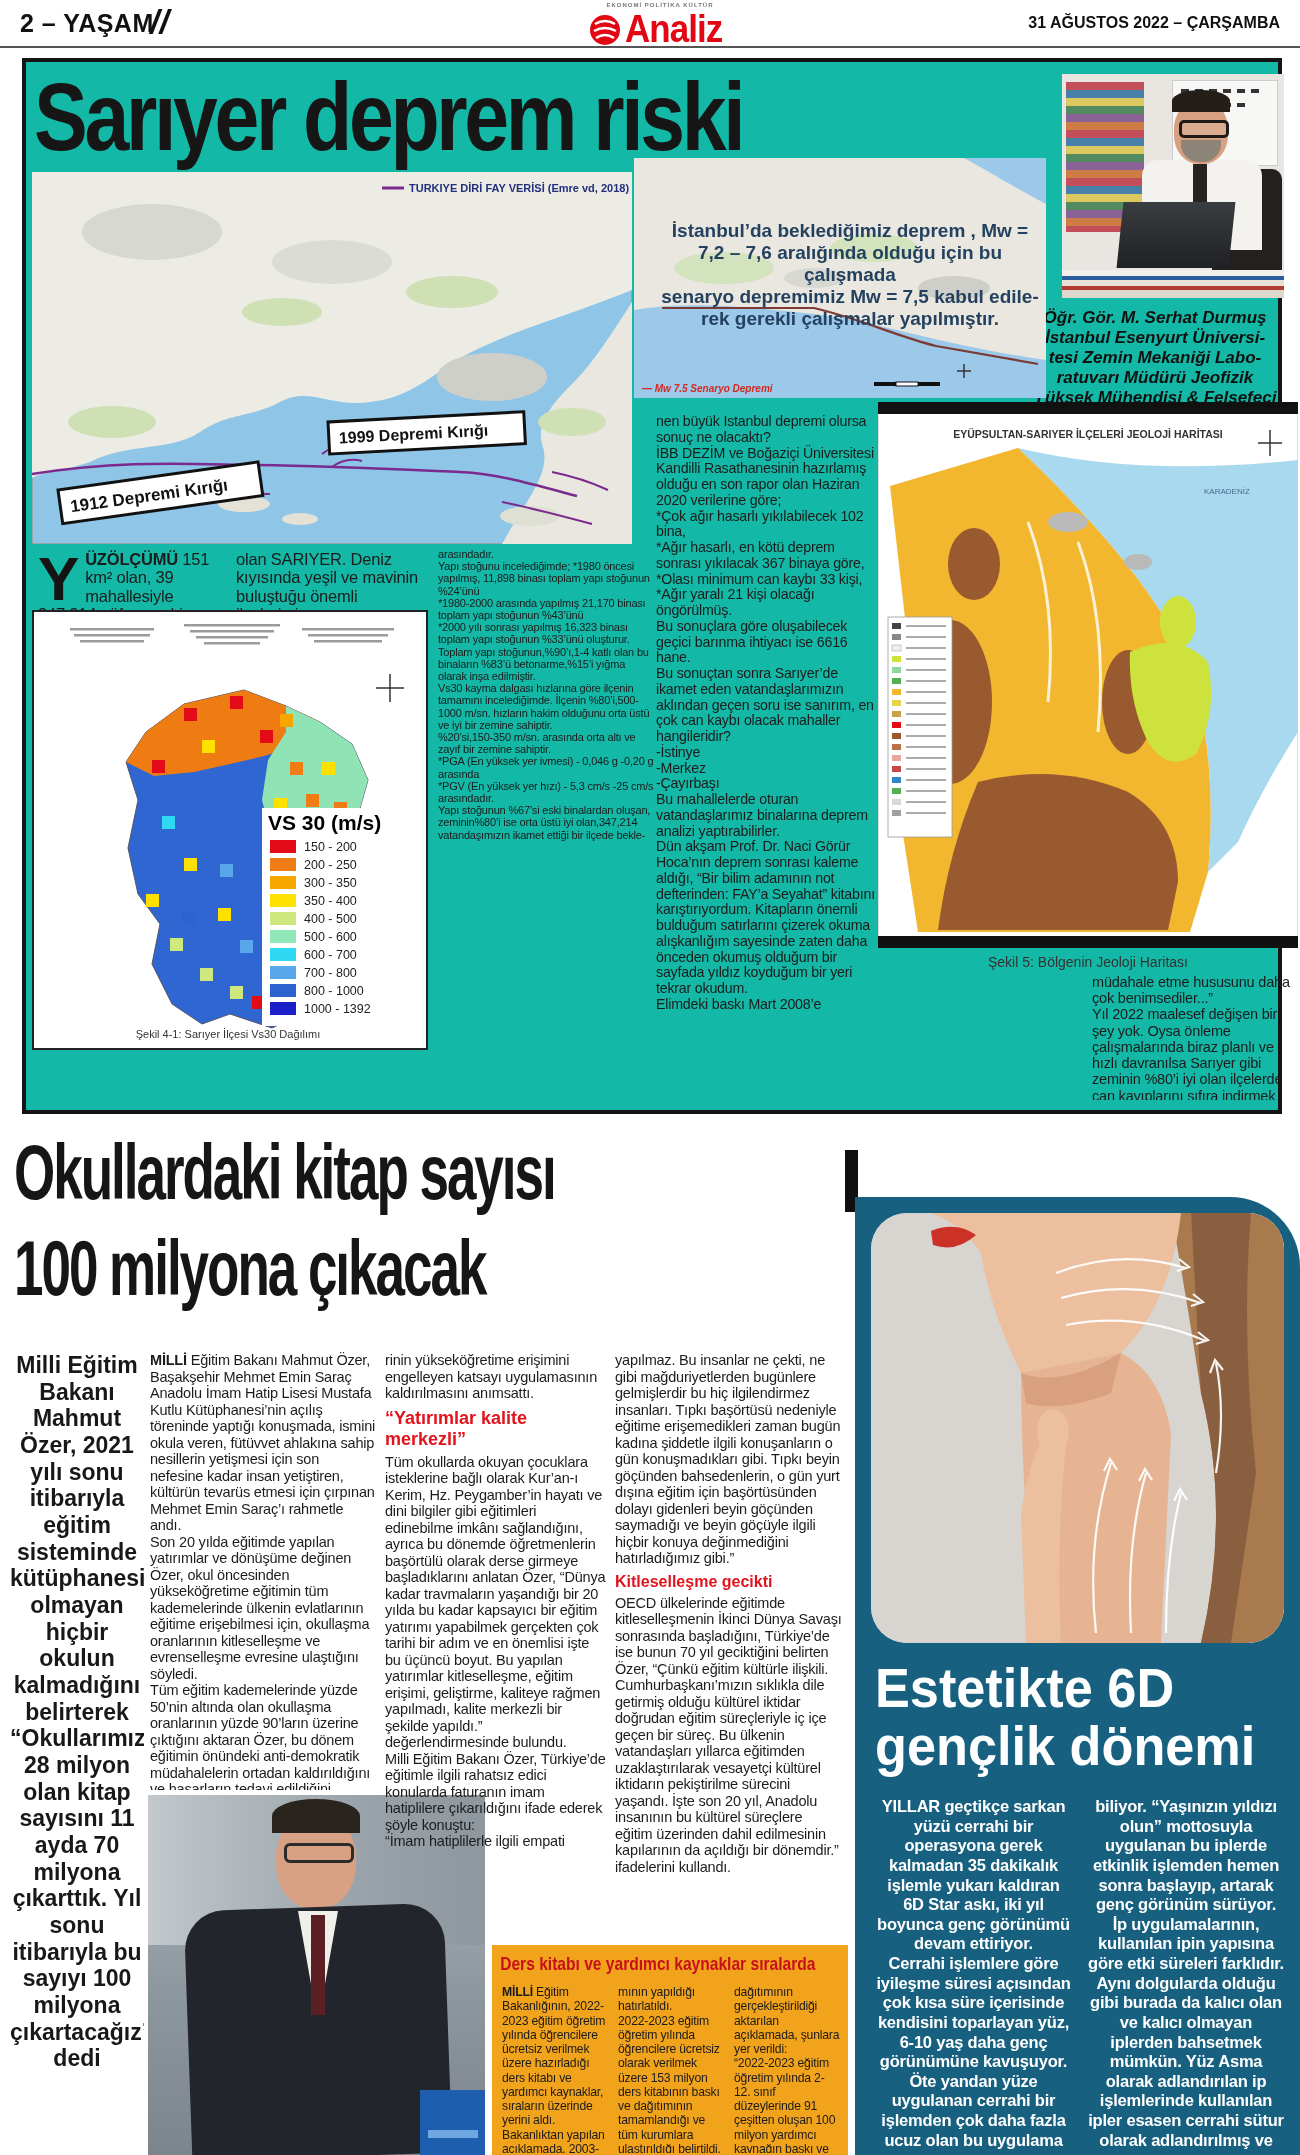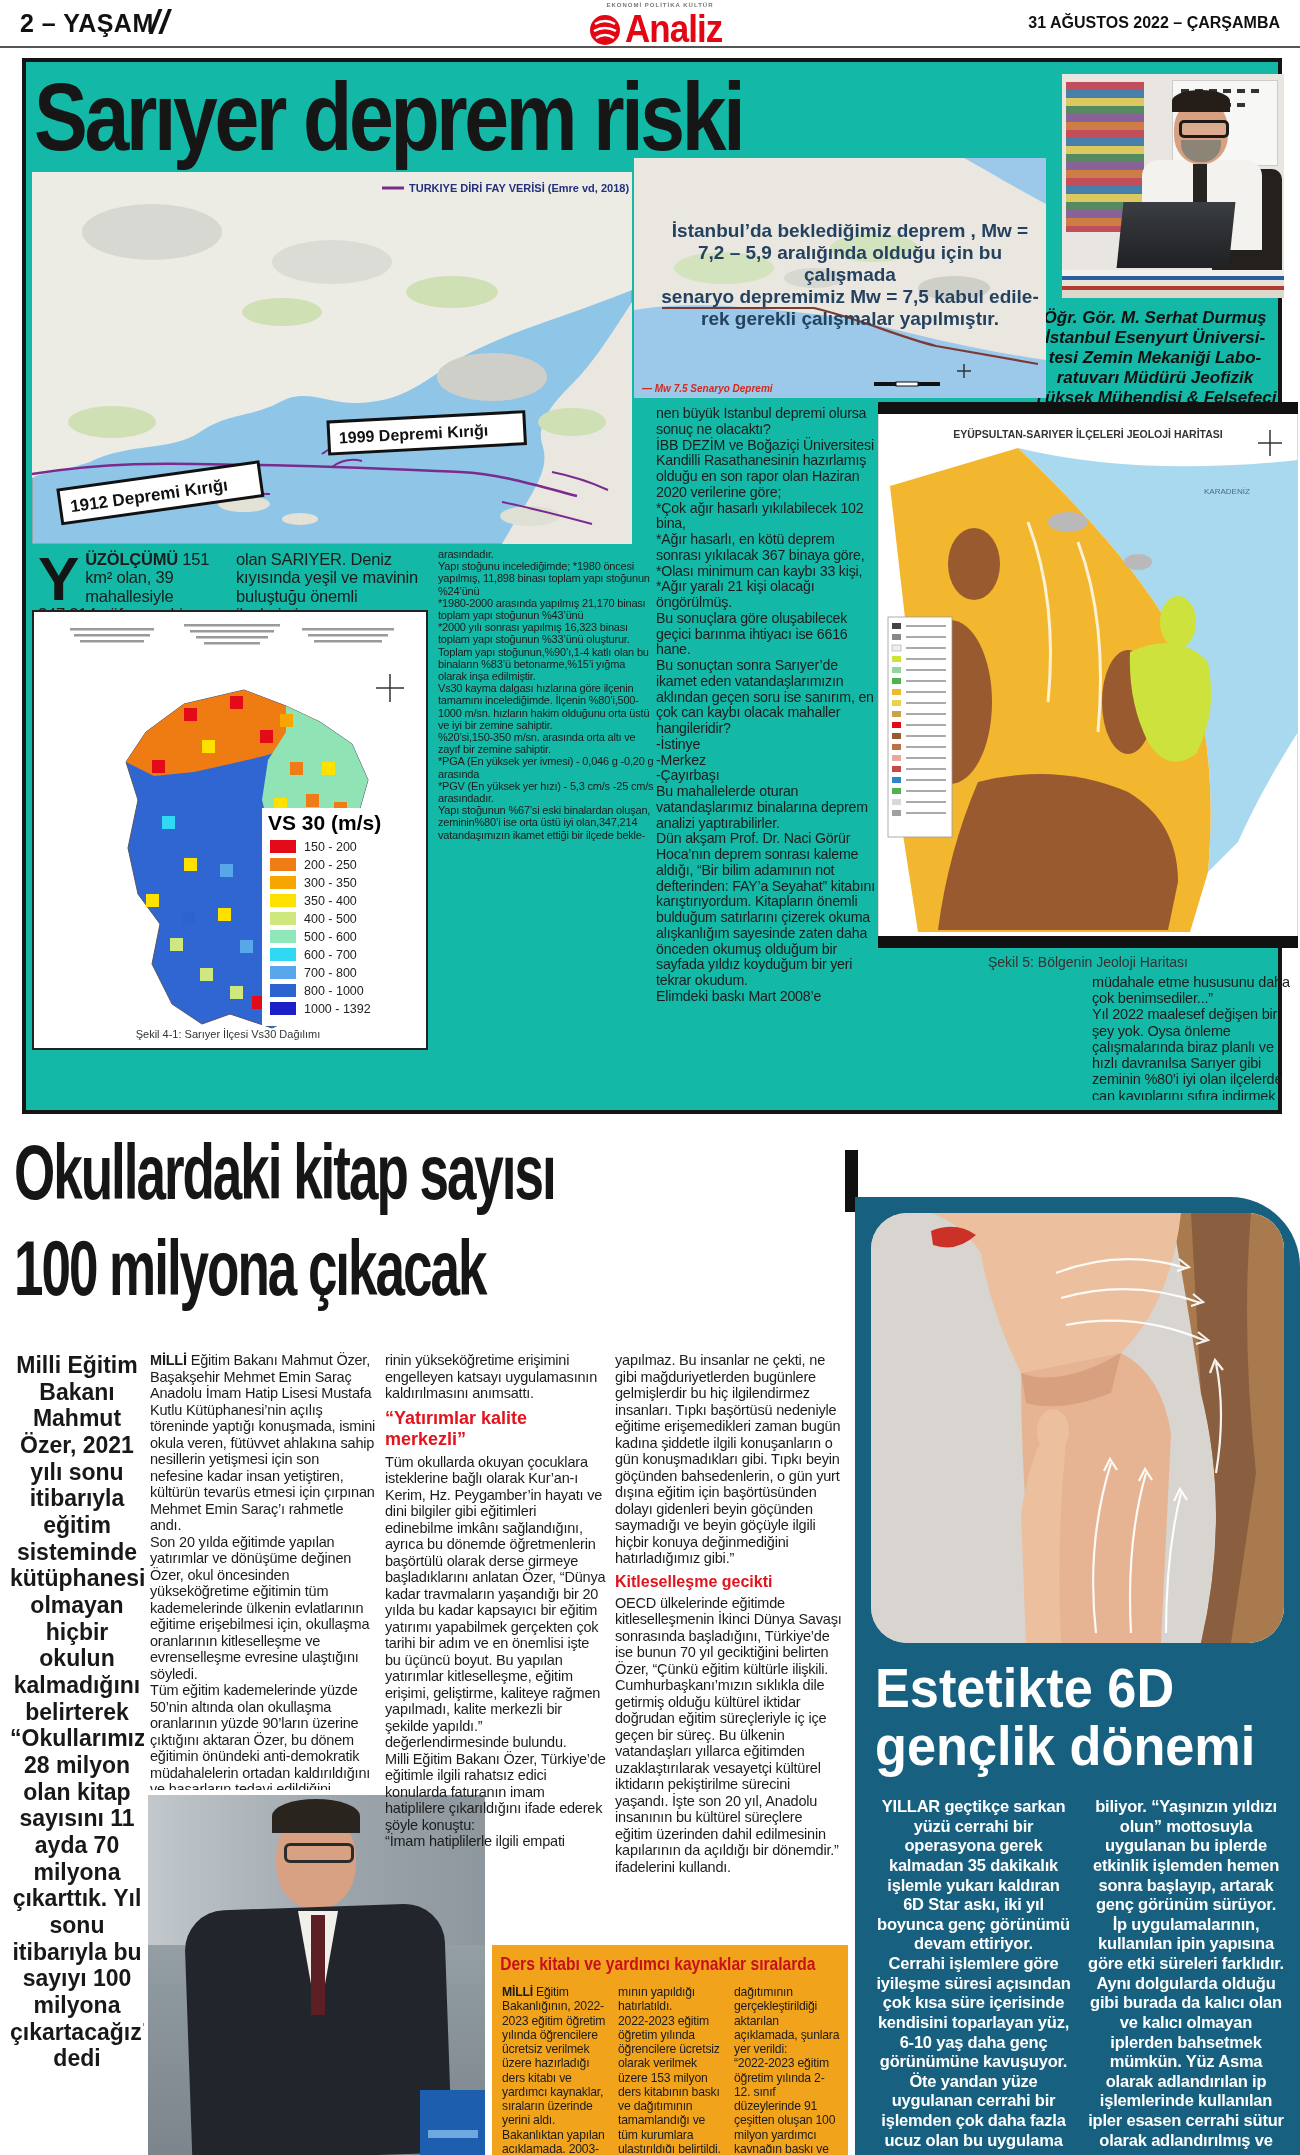--- a/index.html
+++ b/index.html
@@ -123,39 +123,39 @@
     <path d="M28,150 L180,150 C230,162 262,178 302,188 L404,206" stroke="#7c3a35" stroke-width="2.2" fill="none"></path>
     <g>
       <rect x="240" y="224" width="22" height="4" fill="#111"></rect>
       <rect x="262" y="224" width="22" height="4" fill="#fff" stroke="#111" stroke-width="1"></rect>
       <rect x="284" y="224" width="22" height="4" fill="#111"></rect>
     </g>
     <path d="M330,206 v14 M323,213 h14" stroke="#333" stroke-width="1.5"></path>
     <text x="8" y="234" font-size="10" font-weight="bold" font-style="italic" fill="#d5281f">— Mw 7.5 Senaryo Depremi</text>
   </svg>
   <div class="abs" style="left:630px;top:158px;width:388px;font-size:19px;font-weight:bold;color:#24425f;line-height:1.16;text-align:center;white-space:pre-line;">İstanbul’da beklediğimiz deprem , Mw =
-7,2 – 5,9 aralığında olduğu için bu çalışmada
+7,2 – 7,6 aralığında olduğu için bu çalışmada
 senaryo depremimiz Mw = 7,5 kabul edile-
 rek gerekli çalışmalar yapılmıştır.</div>
 
   <div class="abs col" style="left:12px;top:488px;width:190px;height:70px;font-size:16.5px;white-space:normal;">
     <span class="dropcap">Y</span><b>ÜZÖLÇÜMÜ</b><span> 151 km² olan, 39 mahallesiyle 347,214 nüfusa sahip</span>
   </div>
   <div class="abs col" style="left:210px;top:488px;width:196px;height:70px;font-size:16.5px;">olan SARIYER. Deniz kıyısında yeşil ve mavinin buluştuğu önemli ilçelerimiz</div>
   <div class="abs col" style="left:404px;top:486px;width:218px;height:552px;font-size:11px;line-height:1.11;margin-left:8px;">arasındadır.
 Yapı stoğunu incelediğimde; *1980 öncesi yapılmış, 11,898 binası toplam yapı stoğunun %24’ünü
 *1980-2000 arasında yapılmış 21,170 binası toplam yapı stoğunun %43’ünü
 *2000 yılı sonrası yapılmış 16,323 binası toplam yapı stoğunun %33’ünü oluşturur.
 Toplam yapı stoğunun,%90’ı,1-4 katlı olan bu binaların %83’ü betonarme,%15’i yığma olarak inşa edilmiştir.
 Vs30 kayma dalgası hızlarına göre ilçenin tamamını incelediğimde. İlçenin %80’i,500-1000 m/sn. hızların hakim olduğunu orta üstü ve iyi bir zemine sahiptir.
 %20’si,150-350 m/sn. arasında orta altı ve zayıf bir zemine sahiptir.
 *PGA (En yüksek yer ivmesi) - 0,046 g -0,20 g arasında
 *PGV (En yüksek yer hızı) - 5,3 cm/s -25 cm/s arasındadır.
 Yapı stoğunun %67’si eski binalardan oluşan, zeminin%80’i ise orta üstü iyi olan,347,214 vatandaşımızın ikamet ettiği bir ilçede bekle-</div>
-  <div class="abs col" style="left:630px;top:344px;width:220px;height:694px;font-size:14.2px;line-height:1.11;">nen büyük İstanbul depremi olursa sonuç ne olacaktı?
+  <div class="abs col" style="left:630px;top:352px;width:220px;height:694px;font-size:14.2px;line-height:1.11;">nen büyük İstanbul depremi olursa sonuç ne olacaktı?
 İBB DEZİM ve Boğaziçi Üniversitesi Kandilli Rasathanesinin hazırlamış olduğu en son rapor olan Haziran 2020 verilerine göre;
 *Çok ağır hasarlı yıkılabilecek 102 bina,
 *Ağır hasarlı, en kötü deprem sonrası yıkılacak 367 binaya göre,
 *Olası minimum can kaybı 33 kişi,
 *Ağır yaralı 21 kişi olacağı öngörülmüş.
 Bu sonuçlara göre oluşabilecek geçici barınma ihtiyacı ise 6616 hane.
 Bu sonuçtan sonra Sarıyer’de ikamet eden vatandaşlarımızın aklından geçen soru ise sanırım, en çok can kaybı olacak mahaller hangileridir?
 -İstinye
 -Merkez
 -Çayırbaşı

